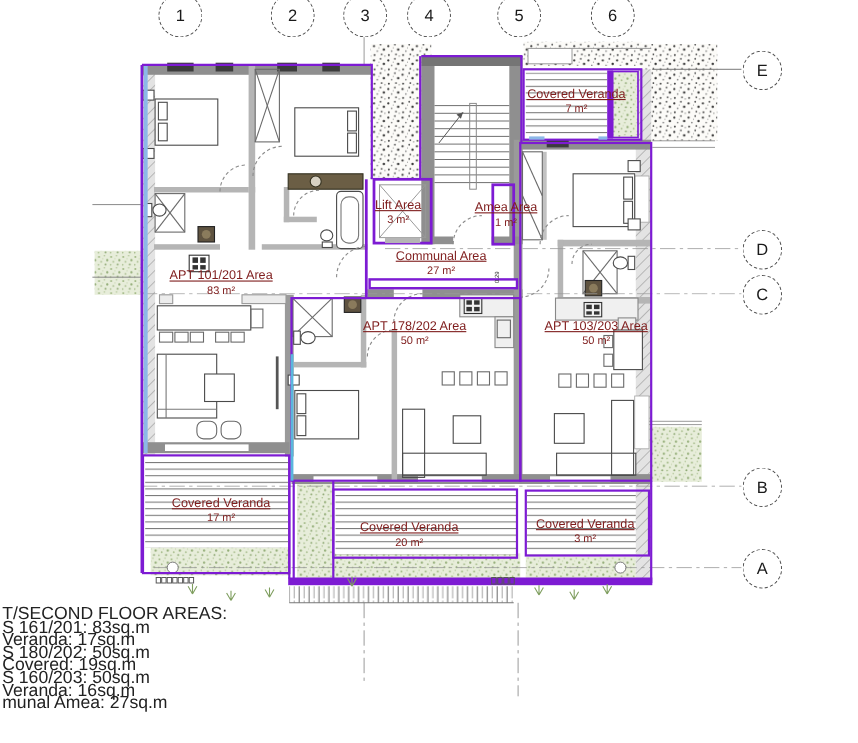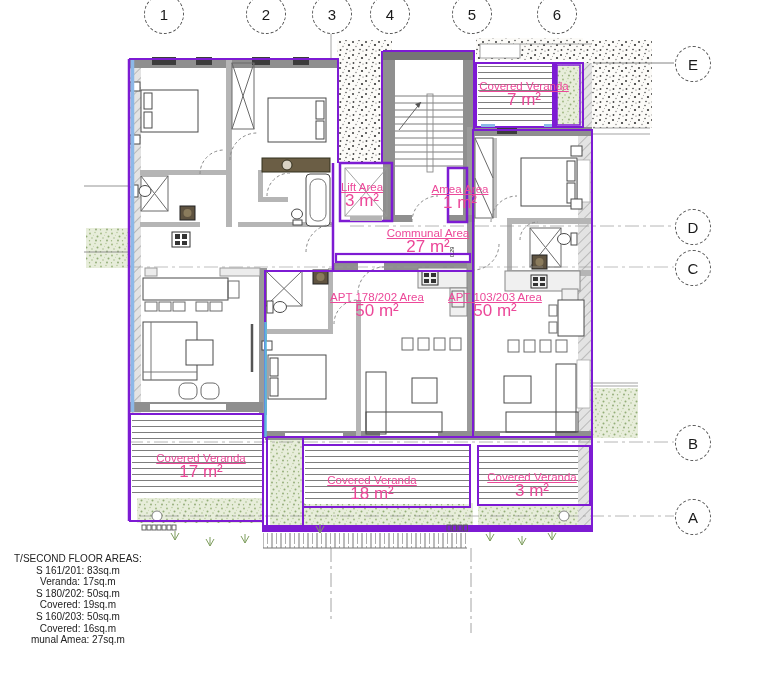--- a/index.html
+++ b/index.html
@@ -1,26 +1,26 @@
 <!DOCTYPE html>
 <html><head>
 <meta charset="utf-8">
 <style>
   html,body{margin:0;padding:0;background:#fff;}
   .canvas{position:relative;width:780px;height:675px;background:#ffffff;overflow:hidden;
           font-family:"Liberation Sans",sans-serif;}
   .plan-svg{position:absolute;left:0;top:0;}
-  .arealabel{position:absolute;transform:translateX(-50%);text-align:center;color:#ec4899;white-space:nowrap;z-index:5;}
+  .arealabel{position:absolute;transform:translateX(-50%);text-align:center;color:#7f1d1d;white-space:nowrap;z-index:5;}
   .arealabel .nm{font-size:11.5px;line-height:13px;text-decoration:underline;font-weight:400;}
-  .arealabel .vl{font-size:17px;line-height:13px;}
+  .arealabel .vl{font-size:10px;line-height:13px;}
   .gridc{position:absolute;border:1px dashed #555;border-radius:50%;background:#fff;
          display:flex;align-items:center;justify-content:center;color:#1a1a1a;z-index:6;}
   .gridc.top{width:38px;height:38px;margin:-19px 0 0 -19px;font-size:15px;}
   .gridc.side{width:34px;height:34px;margin:-17px 0 0 -17px;font-size:15px;}
-  .notes{position:absolute;left:14px;top:553px;font-size:10px;line-height:11.6px;color:#222;z-index:5;text-align:center;}
+  .notes{position:absolute;left:2px;top:553px;font-size:16px;line-height:11.6px;color:#222;z-index:5;}
   .dim{position:absolute;left:447px;top:249px;font-size:5.5px;color:#333;transform:rotate(-90deg);z-index:5;}
 </style>
 </head>
 <body>
 
 <div class="canvas">
 
 <svg class="plan-svg" width="780" height="675" viewBox="0 0 780 675">
   <defs>
     <pattern id="stipple" width="13" height="13" patternUnits="userSpaceOnUse">
@@ -396,29 +396,33 @@
 <div class="gridc top" style="left:331px;top:13px">3</div>
 <div class="gridc top" style="left:389px;top:13px">4</div>
 <div class="gridc top" style="left:471px;top:13px">5</div>
 <div class="gridc top" style="left:556px;top:13px">6</div>
 <div class="gridc side" style="left:692px;top:63px">E</div>
 <div class="gridc side" style="left:692px;top:226px">D</div>
 <div class="gridc side" style="left:692px;top:267px">C</div>
 <div class="gridc side" style="left:692px;top:442px">B</div>
 <div class="gridc side" style="left:692px;top:516px">A</div>
 
+<div class="arealabel" style="left:201px;top:245px">
+  <div class="nm">APT 101/201 Area</div>
+  <div class="vl">83 m²</div>
+</div>
 <div class="arealabel" style="left:377px;top:291px">
   <div class="nm">APT 178/202 Area</div>
   <div class="vl">50 m²</div>
 </div>
-<div class="arealabel" style="left:495px;top:291px">
+<div class="arealabel" style="left:542px;top:291px">
   <div class="nm">APT 103/203 Area</div>
   <div class="vl">50 m²</div>
 </div>
-<div class="arealabel" style="left:428px;top:227px">
+<div class="arealabel" style="left:401px;top:227px">
   <div class="nm">Communal Area</div>
   <div class="vl">27 m²</div>
 </div>
 <div class="arealabel" style="left:362px;top:181px">
   <div class="nm">Lift Area</div>
   <div class="vl">3 m²</div>
 </div>
 <div class="arealabel" style="left:460px;top:183px">
   <div class="nm">Amea Area</div>
   <div class="vl">1 m²</div>
@@ -426,33 +430,33 @@
 <div class="arealabel" style="left:524px;top:80px">
   <div class="nm">Covered Veranda</div>
   <div class="vl">7 m²</div>
 </div>
 <div class="arealabel" style="left:201px;top:452px">
   <div class="nm">Covered Veranda</div>
   <div class="vl">17 m²</div>
 </div>
 <div class="arealabel" style="left:372px;top:474px">
   <div class="nm">Covered Veranda</div>
-  <div class="vl">18 m²</div>
+  <div class="vl">20 m²</div>
 </div>
 <div class="arealabel" style="left:532px;top:471px">
   <div class="nm">Covered Veranda</div>
   <div class="vl">3 m²</div>
 </div>
 
 <div class="dim">0.29</div>
 
 <div class="notes">
   <div>T/SECOND FLOOR AREAS:</div>
   <div>S 161/201: 83sq.m</div>
   <div>Veranda: 17sq.m</div>
   <div>S 180/202: 50sq.m</div>
   <div>Covered: 19sq.m</div>
   <div>S 160/203: 50sq.m</div>
-  <div>Covered: 16sq.m</div>
+  <div>Veranda: 16sq.m</div>
   <div>munal Amea: 27sq.m</div>
 </div>
 
 </div>
 
 </body></html>

